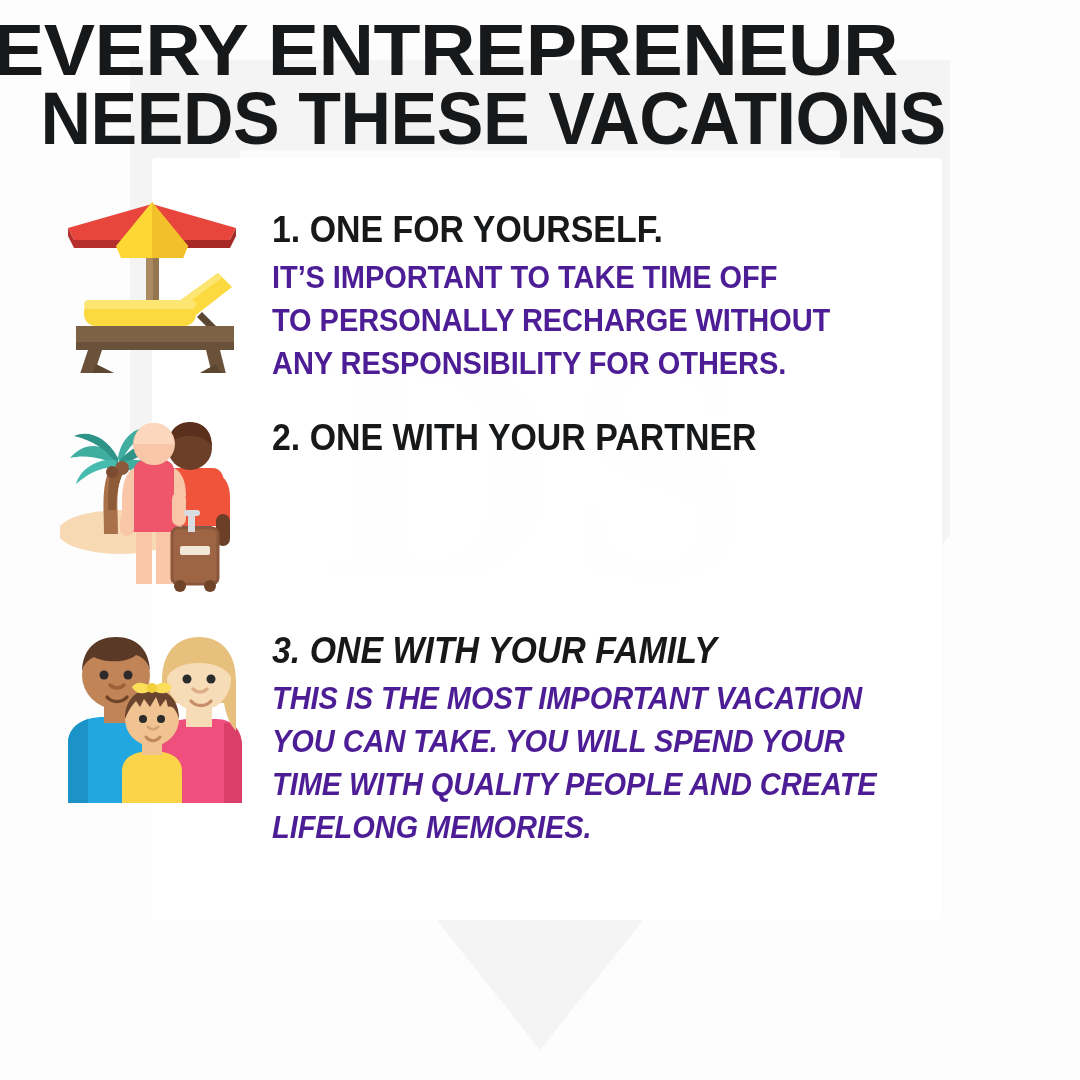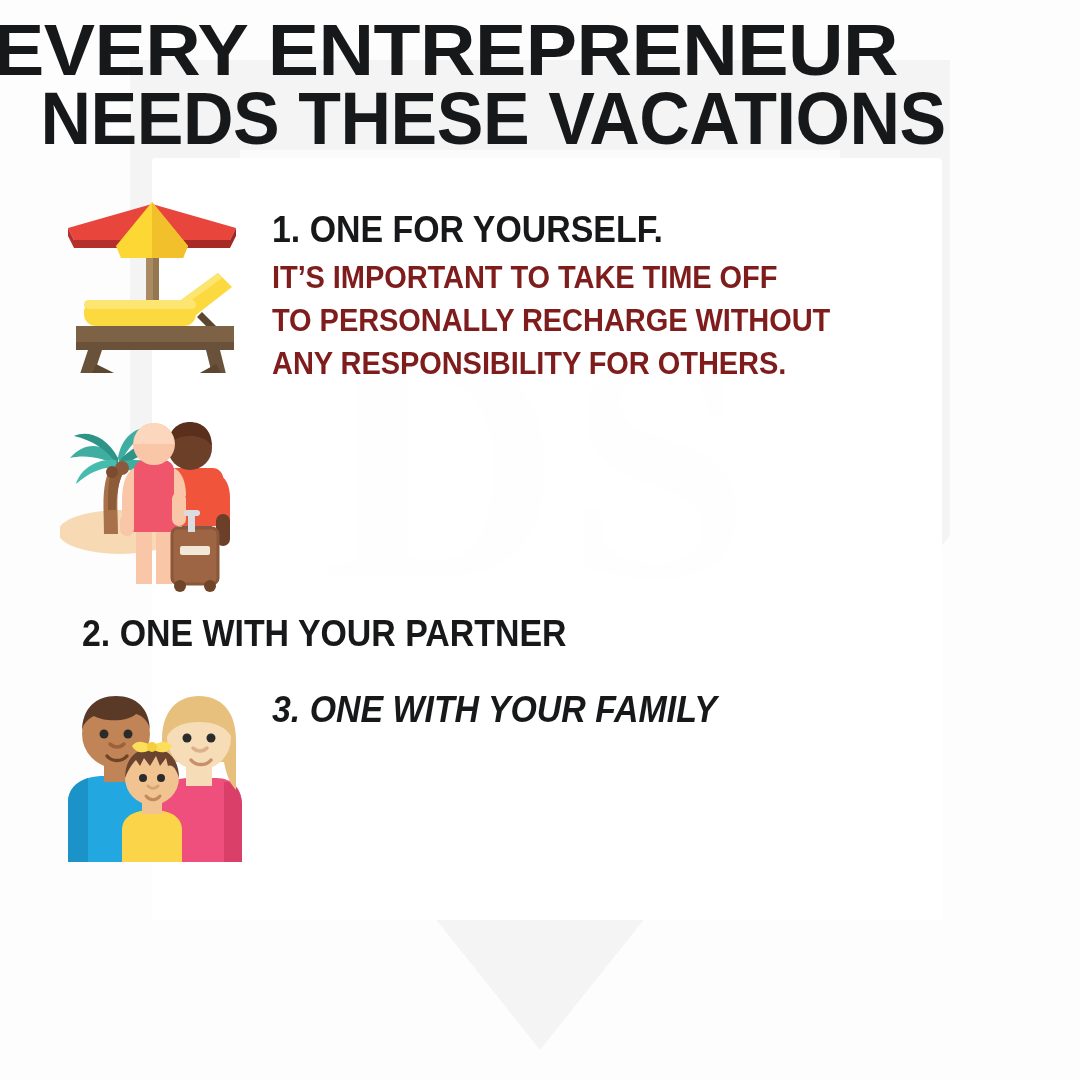--- a/index.html
+++ b/index.html
@@ -140,34 +140,34 @@
     color: #17181a;
     font-family: "Liberation Sans", sans-serif;
     font-weight: bold;
     font-size: 37px;
     line-height: 1.08;
     letter-spacing: 0px;
     margin: 0 0 6px 0;
     white-space: nowrap;
   }
   .sec-body {
-    color: #7f1d1d;
+    color: #4c1d95;
     font-family: "Liberation Sans", sans-serif;
     font-weight: bold;
     font-size: 31.5px;
     line-height: 1.36;
     letter-spacing: -0.1px;
     margin: 0;
   }
   .sec-body .ln { display: block; white-space: nowrap; }
 
   
   #section-1 { margin-bottom: 26px; }
   #section-1 .text-col { padding-top: 22px; }
-  #section-2 { margin-bottom: 22px; flex-direction: column; }
+  #section-2 { margin-bottom: 22px; }
   #section-2 .text-col { padding-top: 8px; }
   #section-3 .text-col { padding-top: 8px; font-style: italic; }
   #section-2 .icon-col { padding-top: 6px; }
   #section-3 .icon-col { padding-top: 16px; }
 </style>
 </head>
 <body>
 
 <div id="poster">
 
@@ -324,17 +324,23 @@
           <path d="M88 104 C91 107 95 107 98 104" stroke="#d6a472" stroke-width="3" fill="none" stroke-linecap="round"></path>
           <path d="M86 114 C90 119 96 119 100 114" stroke="#c08a5a" stroke-width="3" fill="none" stroke-linecap="round"></path>
 
           <path d="M92 66 C86 58 76 58 72 64 C76 72 86 72 92 66 Z" fill="#fbdf5a"></path>
           <path d="M92 66 C98 58 108 58 112 64 C108 72 98 72 92 66 Z" fill="#fbdf5a"></path>
           <circle cx="92" cy="65" r="5" fill="#f3cf3c"></circle>
         </svg>
       </div>
       <div class="text-col">
         <p class="sec-heading" style="display: inline-block; transform-origin: left center; transform: scaleX(0.915842);">3. ONE WITH YOUR FAMILY</p>
+        <p class="sec-body">
+          <span class="ln" style="display: inline-block; transform-origin: left center; transform: scaleX(0.92203);">THIS IS THE MOST IMPORTANT VACATION</span>
+          <span class="ln" style="display: inline-block; transform-origin: left center; transform: scaleX(0.92203);">YOU CAN TAKE. YOU WILL SPEND YOUR</span>
+          <span class="ln" style="display: inline-block; transform-origin: left center; transform: scaleX(0.92203);">TIME WITH QUALITY PEOPLE AND CREATE</span>
+          <span class="ln" style="display: inline-block; transform-origin: left center; transform: scaleX(0.92203);">LIFELONG MEMORIES.</span>
+        </p>
       </div>
     </div>
 
   </div>
 </div>
 
 </body></html>

